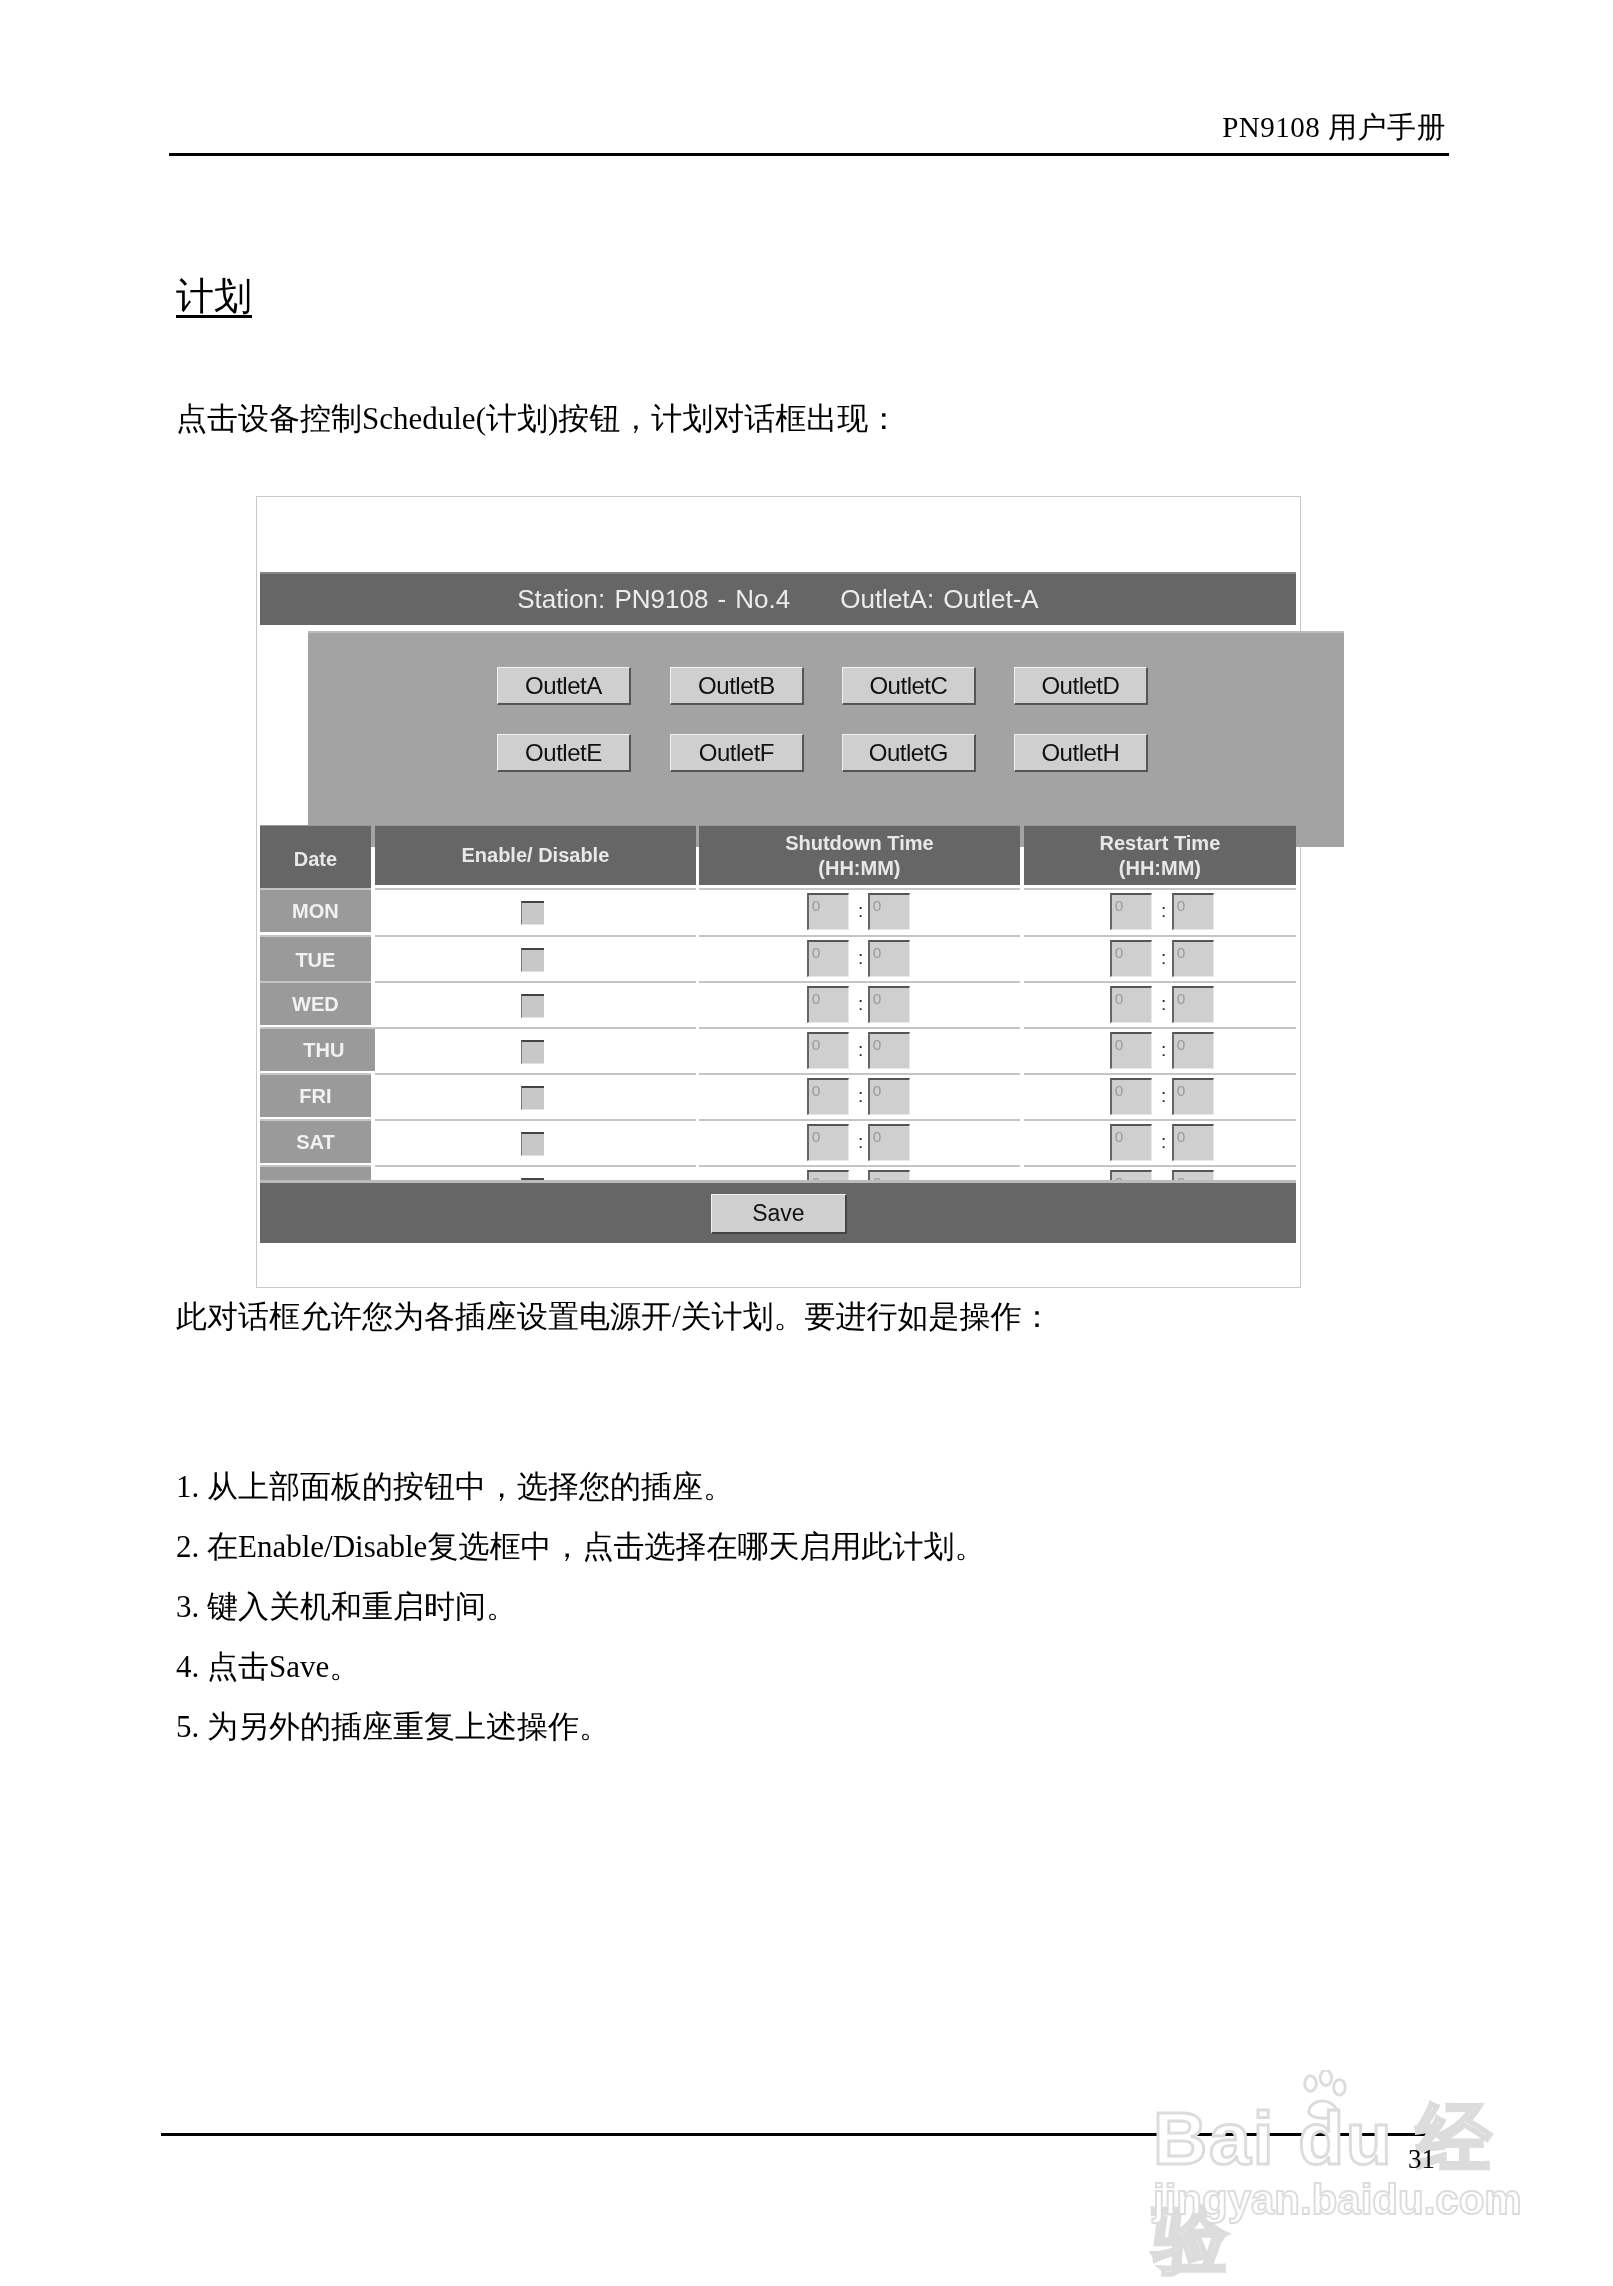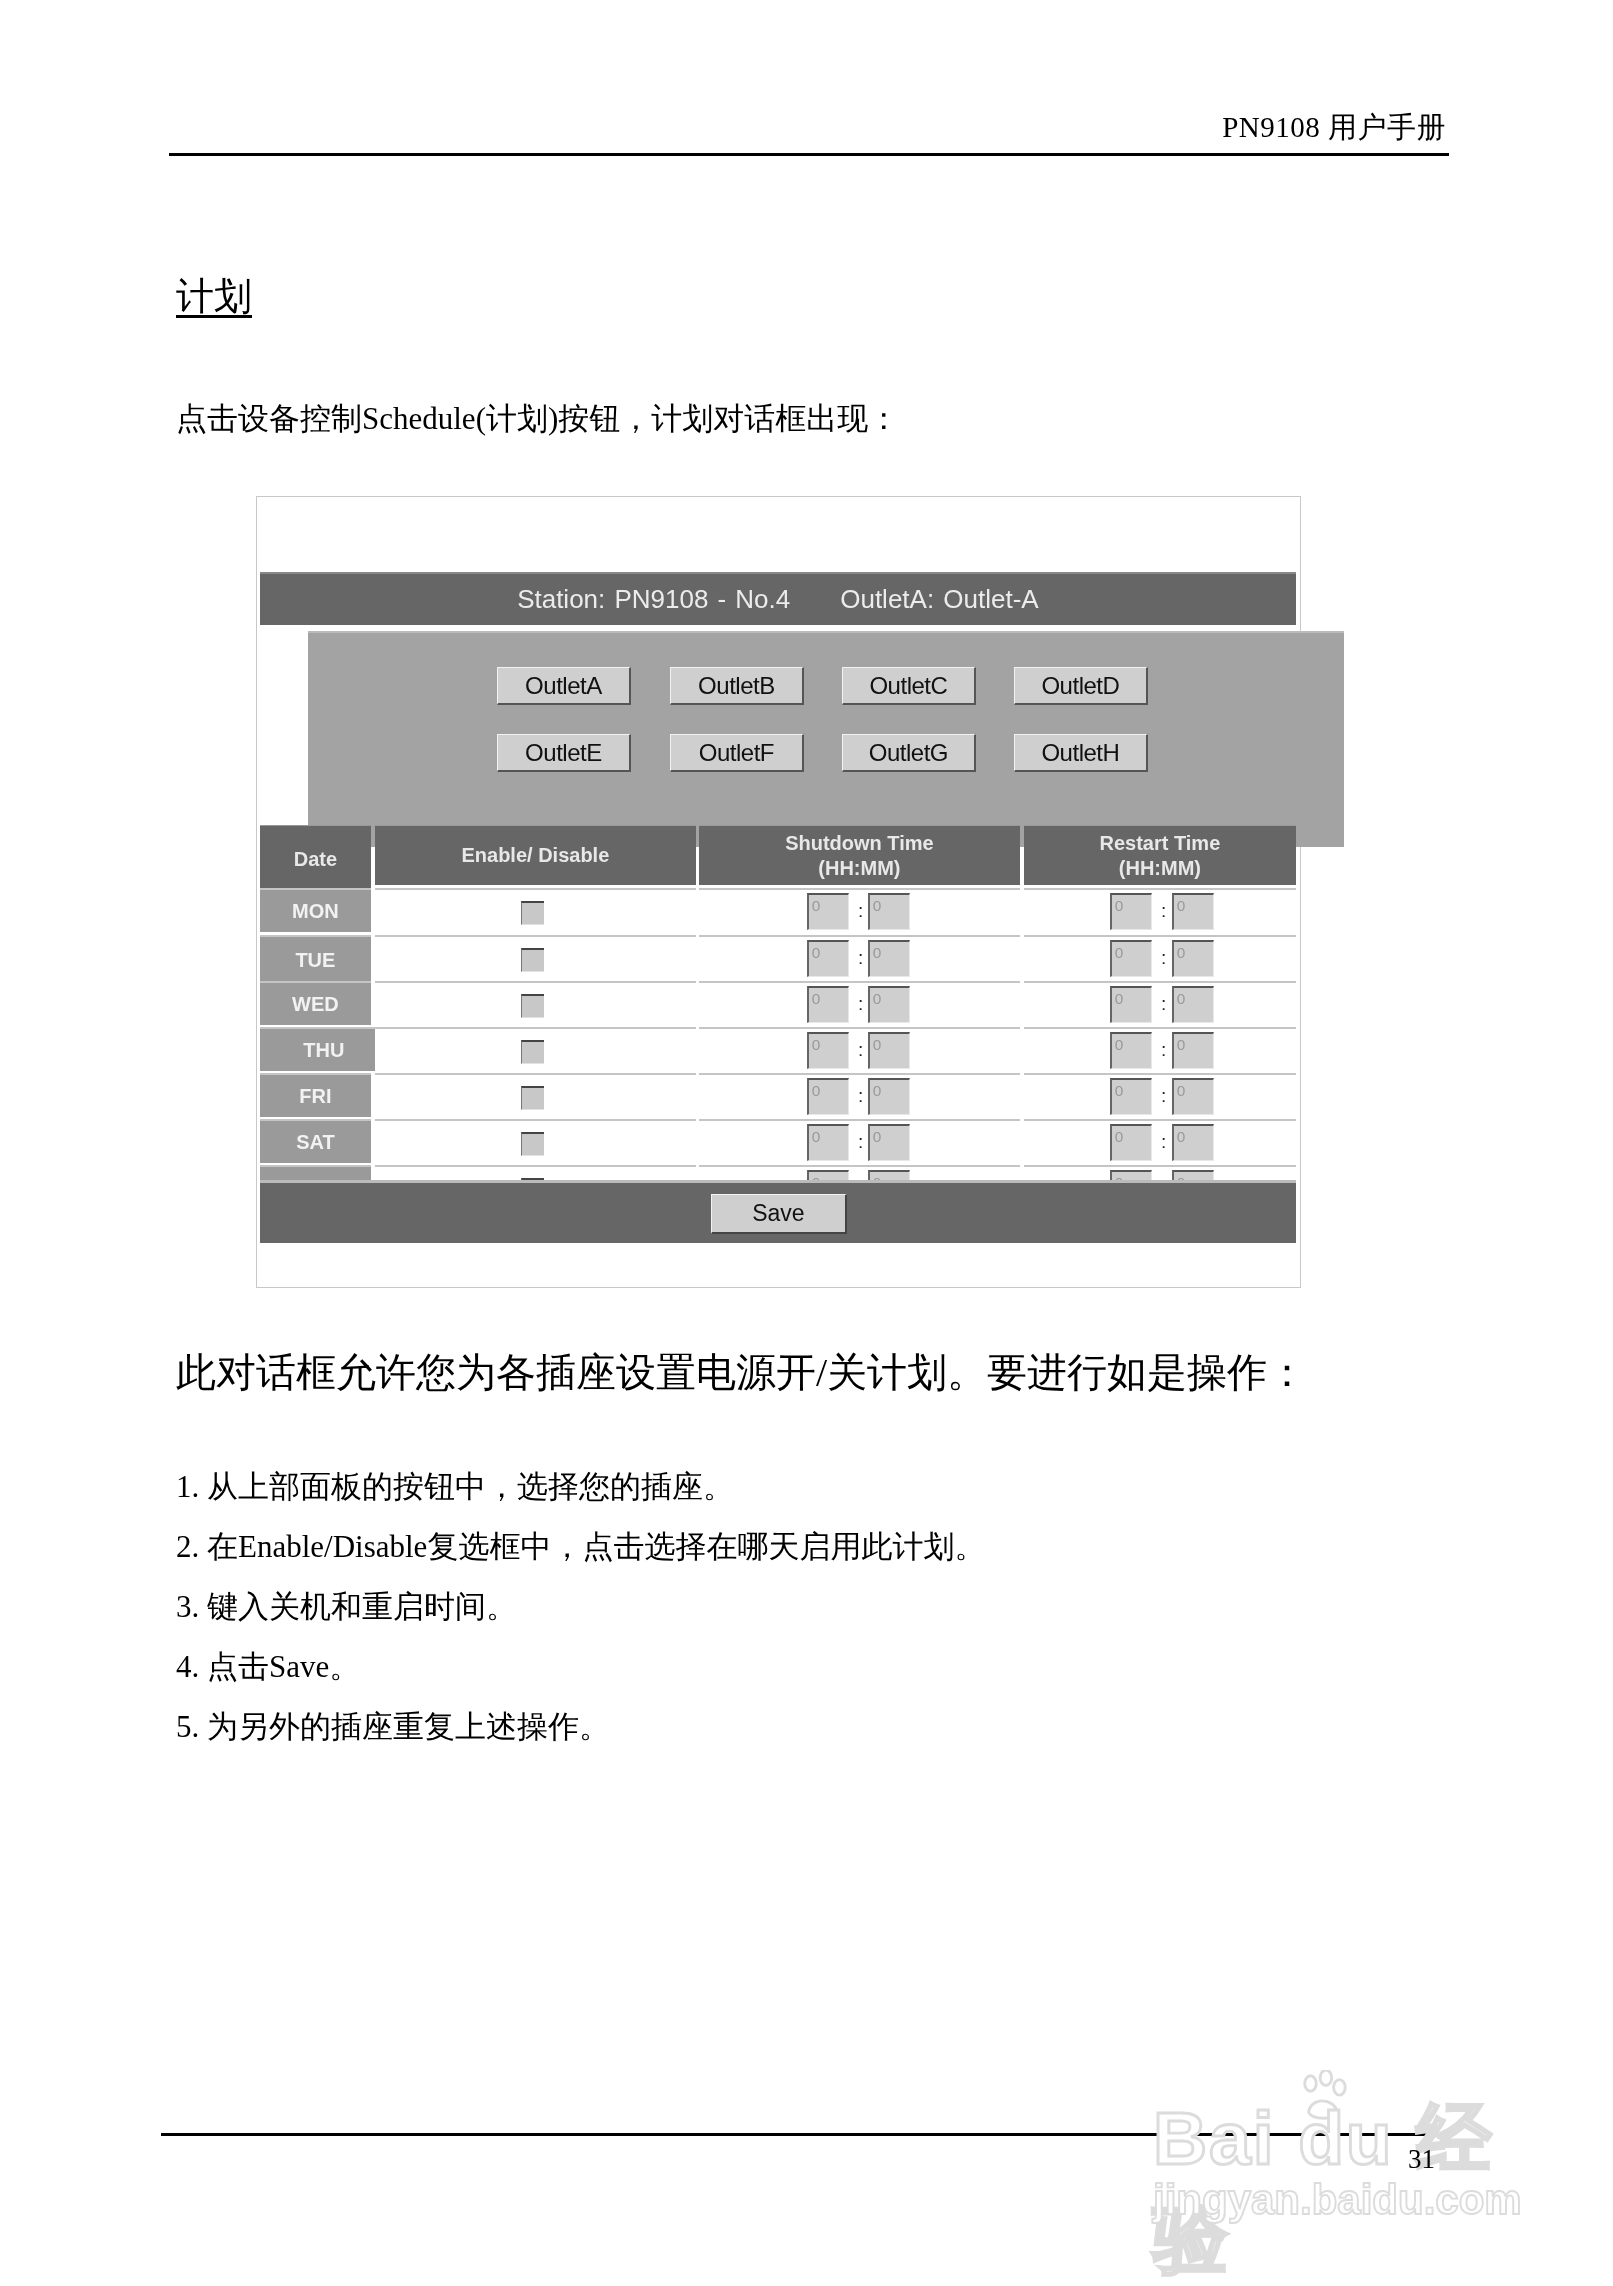--- a/index.html
+++ b/index.html
@@ -3,21 +3,21 @@
 <meta charset="utf-8">
 <style>
   html, body { margin:0; padding:0; background:#ffffff; }
   body { width:1614px; height:2286px; position:relative; overflow:hidden;
          font-family:"Liberation Serif","DejaVu Serif",serif; color:#000; }
   .abs { position:absolute; }
   .hdr-title { right:168px; top:108px; font-size:29px; letter-spacing:0.5px; }
   .hdr-rule { left:169px; top:153px; width:1280px; height:2.9px; background:#000; }
   .heading { left:176px; top:271px; font-size:38px; text-decoration:underline; text-underline-offset:5.8px; }
   .intro { left:176px; top:398px; font-size:31px; }
-  .para { left:176px; top:1345px; font-size:40px; }
+  .para { left:176px; top:1296px; font-size:31px; }
   .steps { left:176px; top:1465px; margin:0; padding:0; list-style:none; font-size:31px; }
   .steps li { height:60px; line-height:44px; }
   .foot-rule { left:161px; top:2133px; width:1280px; height:2.9px; background:#000; }
   .page-num { left:1408px; top:2144px; font-size:27px; }
   .watermark { left:1153px; top:2070px; width:375px; height:163px; color:#e6e6e6; pointer-events:none; }
   .wm-big { position:absolute; left:0; top:19px; font-family:"Liberation Sans",sans-serif; font-weight:bold; font-size:75px;
             color:#fff; -webkit-text-stroke:2.9px #dcdcdc; letter-spacing:1.9px; }
   .wm-small { position:absolute; left:0; top:106px; font-family:"Liberation Sans",sans-serif; font-weight:bold; font-size:42px;
             color:#fff; -webkit-text-stroke:1.9px #dcdcdc; }
   .paw { position:absolute; left:144px; top:0; width:54px; height:54px; }

